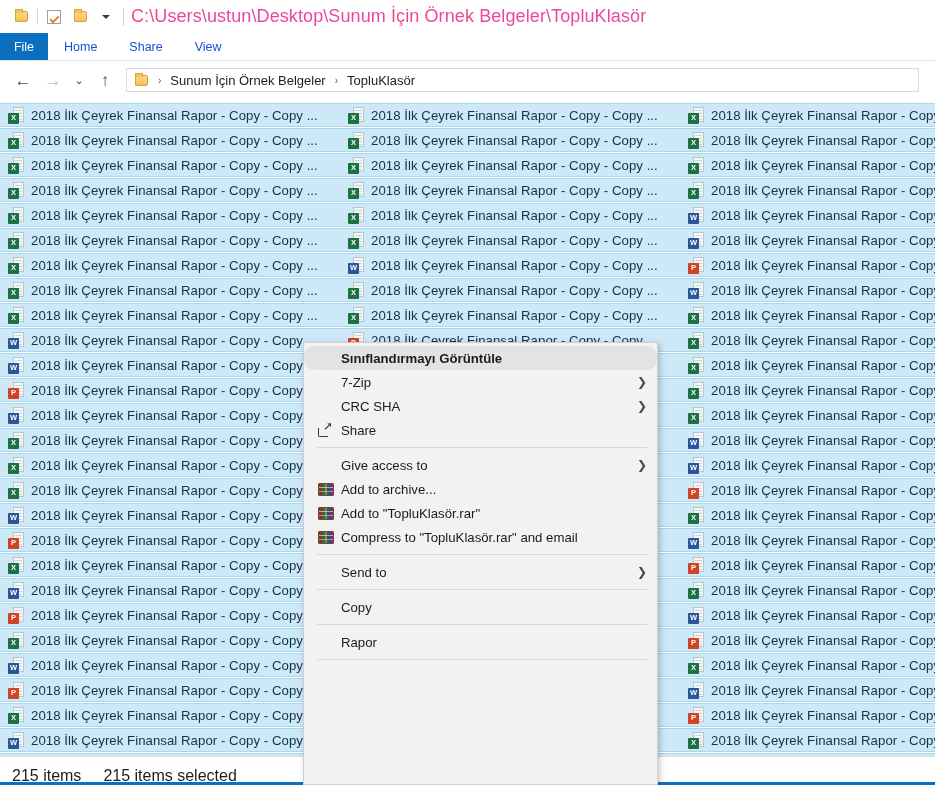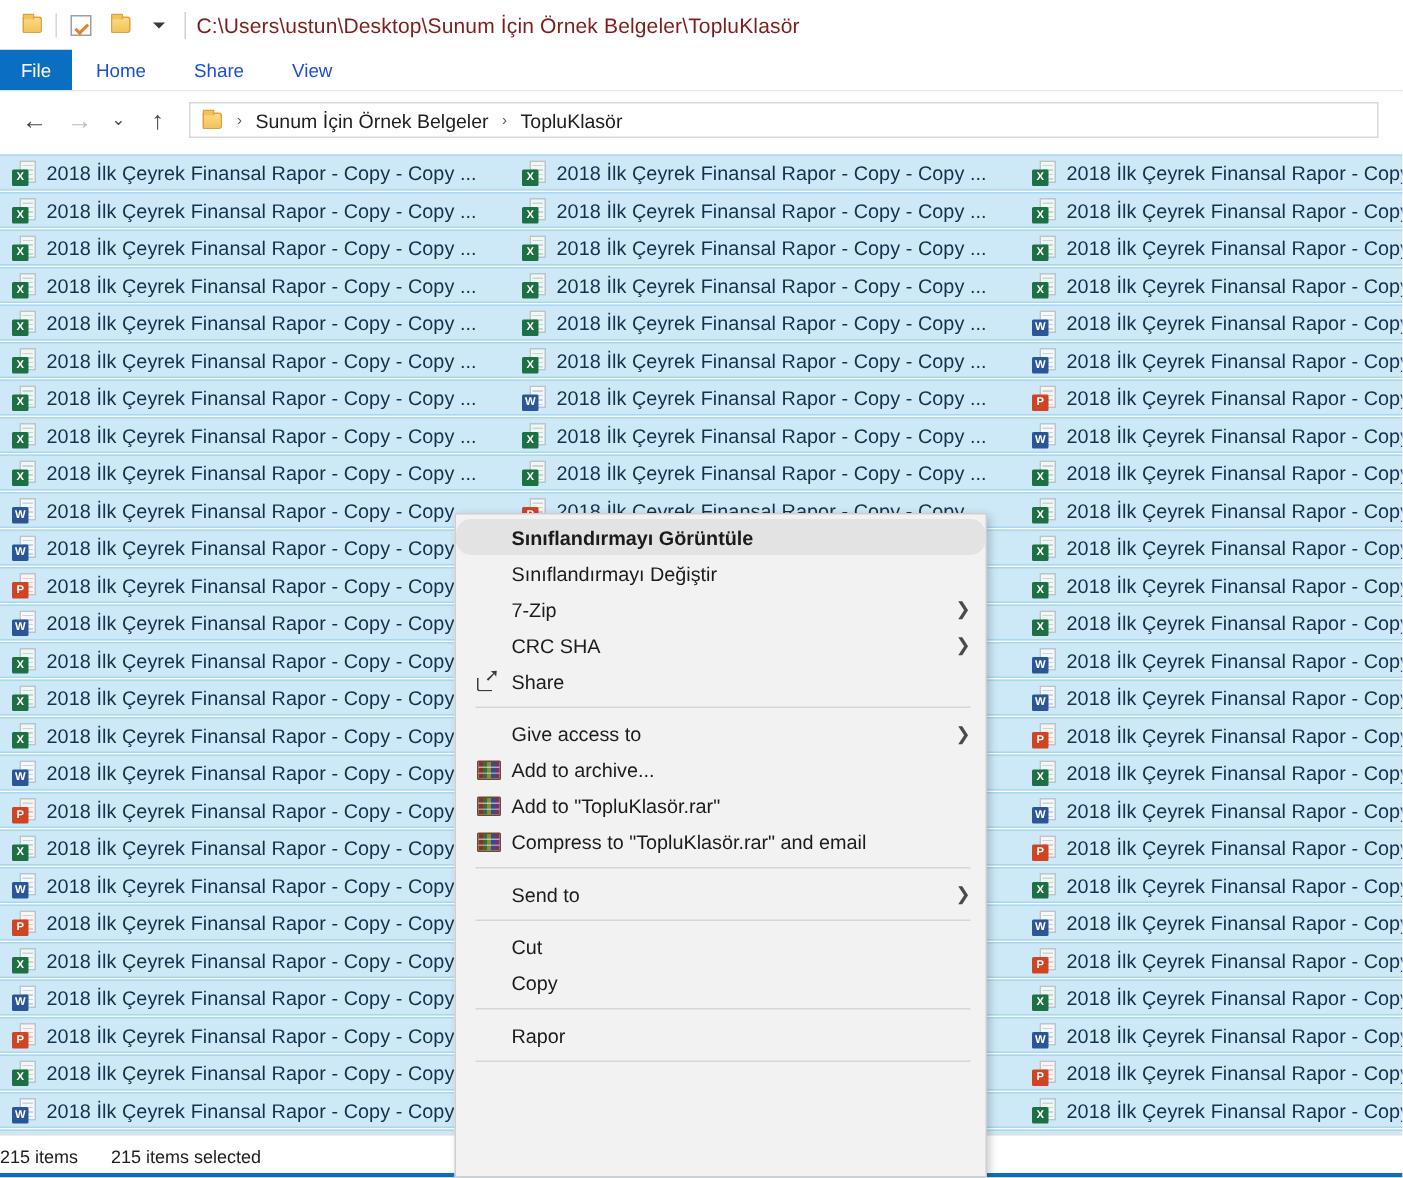--- a/index.html
+++ b/index.html
@@ -39,21 +39,21 @@
   .prop-glyph:after{
     content:""; position:absolute; left:2px; top:5px; width:7px; height:3px;
     border-left:2px solid #e8802a; border-bottom:2px solid #e8802a;
     transform: rotate(-45deg);
   }
   .caret-dn {
     width:0;height:0;border-left:4px solid transparent;border-right:4px solid transparent;
     border-top:4px solid #3a3a3a;
   }
   .addr-sep { width:1px; height:18px; background:#d0d0d0; margin:0 7px 0 4px; }
-  .title-path { font-size:14px; color:#7f1d1d; letter-spacing:0.1px; white-space:nowrap; }
+  .title-path { font-size:18px; color:#ec4899; letter-spacing:0.1px; white-space:nowrap; }
 
   
   .ribbon {
     height: 28px; width:100%;
     background:#ffffff;
     display:flex; align-items:stretch;
     border-bottom: 1px solid #e3e3e3;
   }
   .tab {
     display:flex; align-items:center; justify-content:center;
@@ -138,22 +138,22 @@
   .ico.xlsx .page  { background:#f0f8f2; }
   .ico.docx .badge { background:#2a5699; }
   .ico.docx .page  { background:#f5f8fc; }
   .ico.pptx .badge { background:#d04423; }
   .ico.pptx .page  { background:#fdf3f0; }
 
   
   .statusbar {
     position:absolute; left:0; bottom:0; width:100%; height:29px;
     background:#ffffff; border-top:1px solid #dedede;
-    display:flex; align-items:center; gap:22px; 
-    font-size:12px; color:#1d1d1d;
+    display:flex; align-items:flex-end; gap:22px; padding-left:12px;
+    font-size:16px; color:#1d1d1d;
   }
   .status-accent {
     position:absolute; left:0; bottom:0; width:100%; height:3px; background:#0b6fc1;
   }
 
   
   .ctxmenu {
     position:absolute; left:303px; top:342px;
     width: 355px; height: 443px;
     background:#f2f2f2;
@@ -807,23 +807,20 @@
     <span>215 items</span>
     <span>215 items selected</span>
     <div class="status-accent"></div>
   </div>
 
   <div class="ctxmenu">
       <div class="mi selected">
         <span class="mtext">Sınıflandırmayı Görüntüle</span>
       </div>
       <div class="mi">
-        <span class="mtext">Sınıflandırmayı Değiştir</span>
-      </div>
-      <div class="mi">
         <span class="mtext">7-Zip</span>
         <span class="sub chev">❯</span>
       </div>
       <div class="mi">
         <span class="mtext">CRC SHA</span>
         <span class="sub chev">❯</span>
       </div>
       <div class="mi">
         <span class="mico">
           <span class="share-ico"></span>
@@ -853,23 +850,20 @@
         </span>
         <span class="mtext">Compress to "TopluKlasör.rar" and email</span>
       </div>
       <div class="msep"></div>
       <div class="mi">
         <span class="mtext">Send to</span>
         <span class="sub chev">❯</span>
       </div>
       <div class="msep"></div>
       <div class="mi">
-        <span class="mtext">Cut</span>
-      </div>
-      <div class="mi">
         <span class="mtext">Copy</span>
       </div>
       <div class="msep"></div>
       <div class="mi">
         <span class="mtext">Rapor</span>
       </div>
       <div class="msep"></div>
     </div>
 
 </div>

